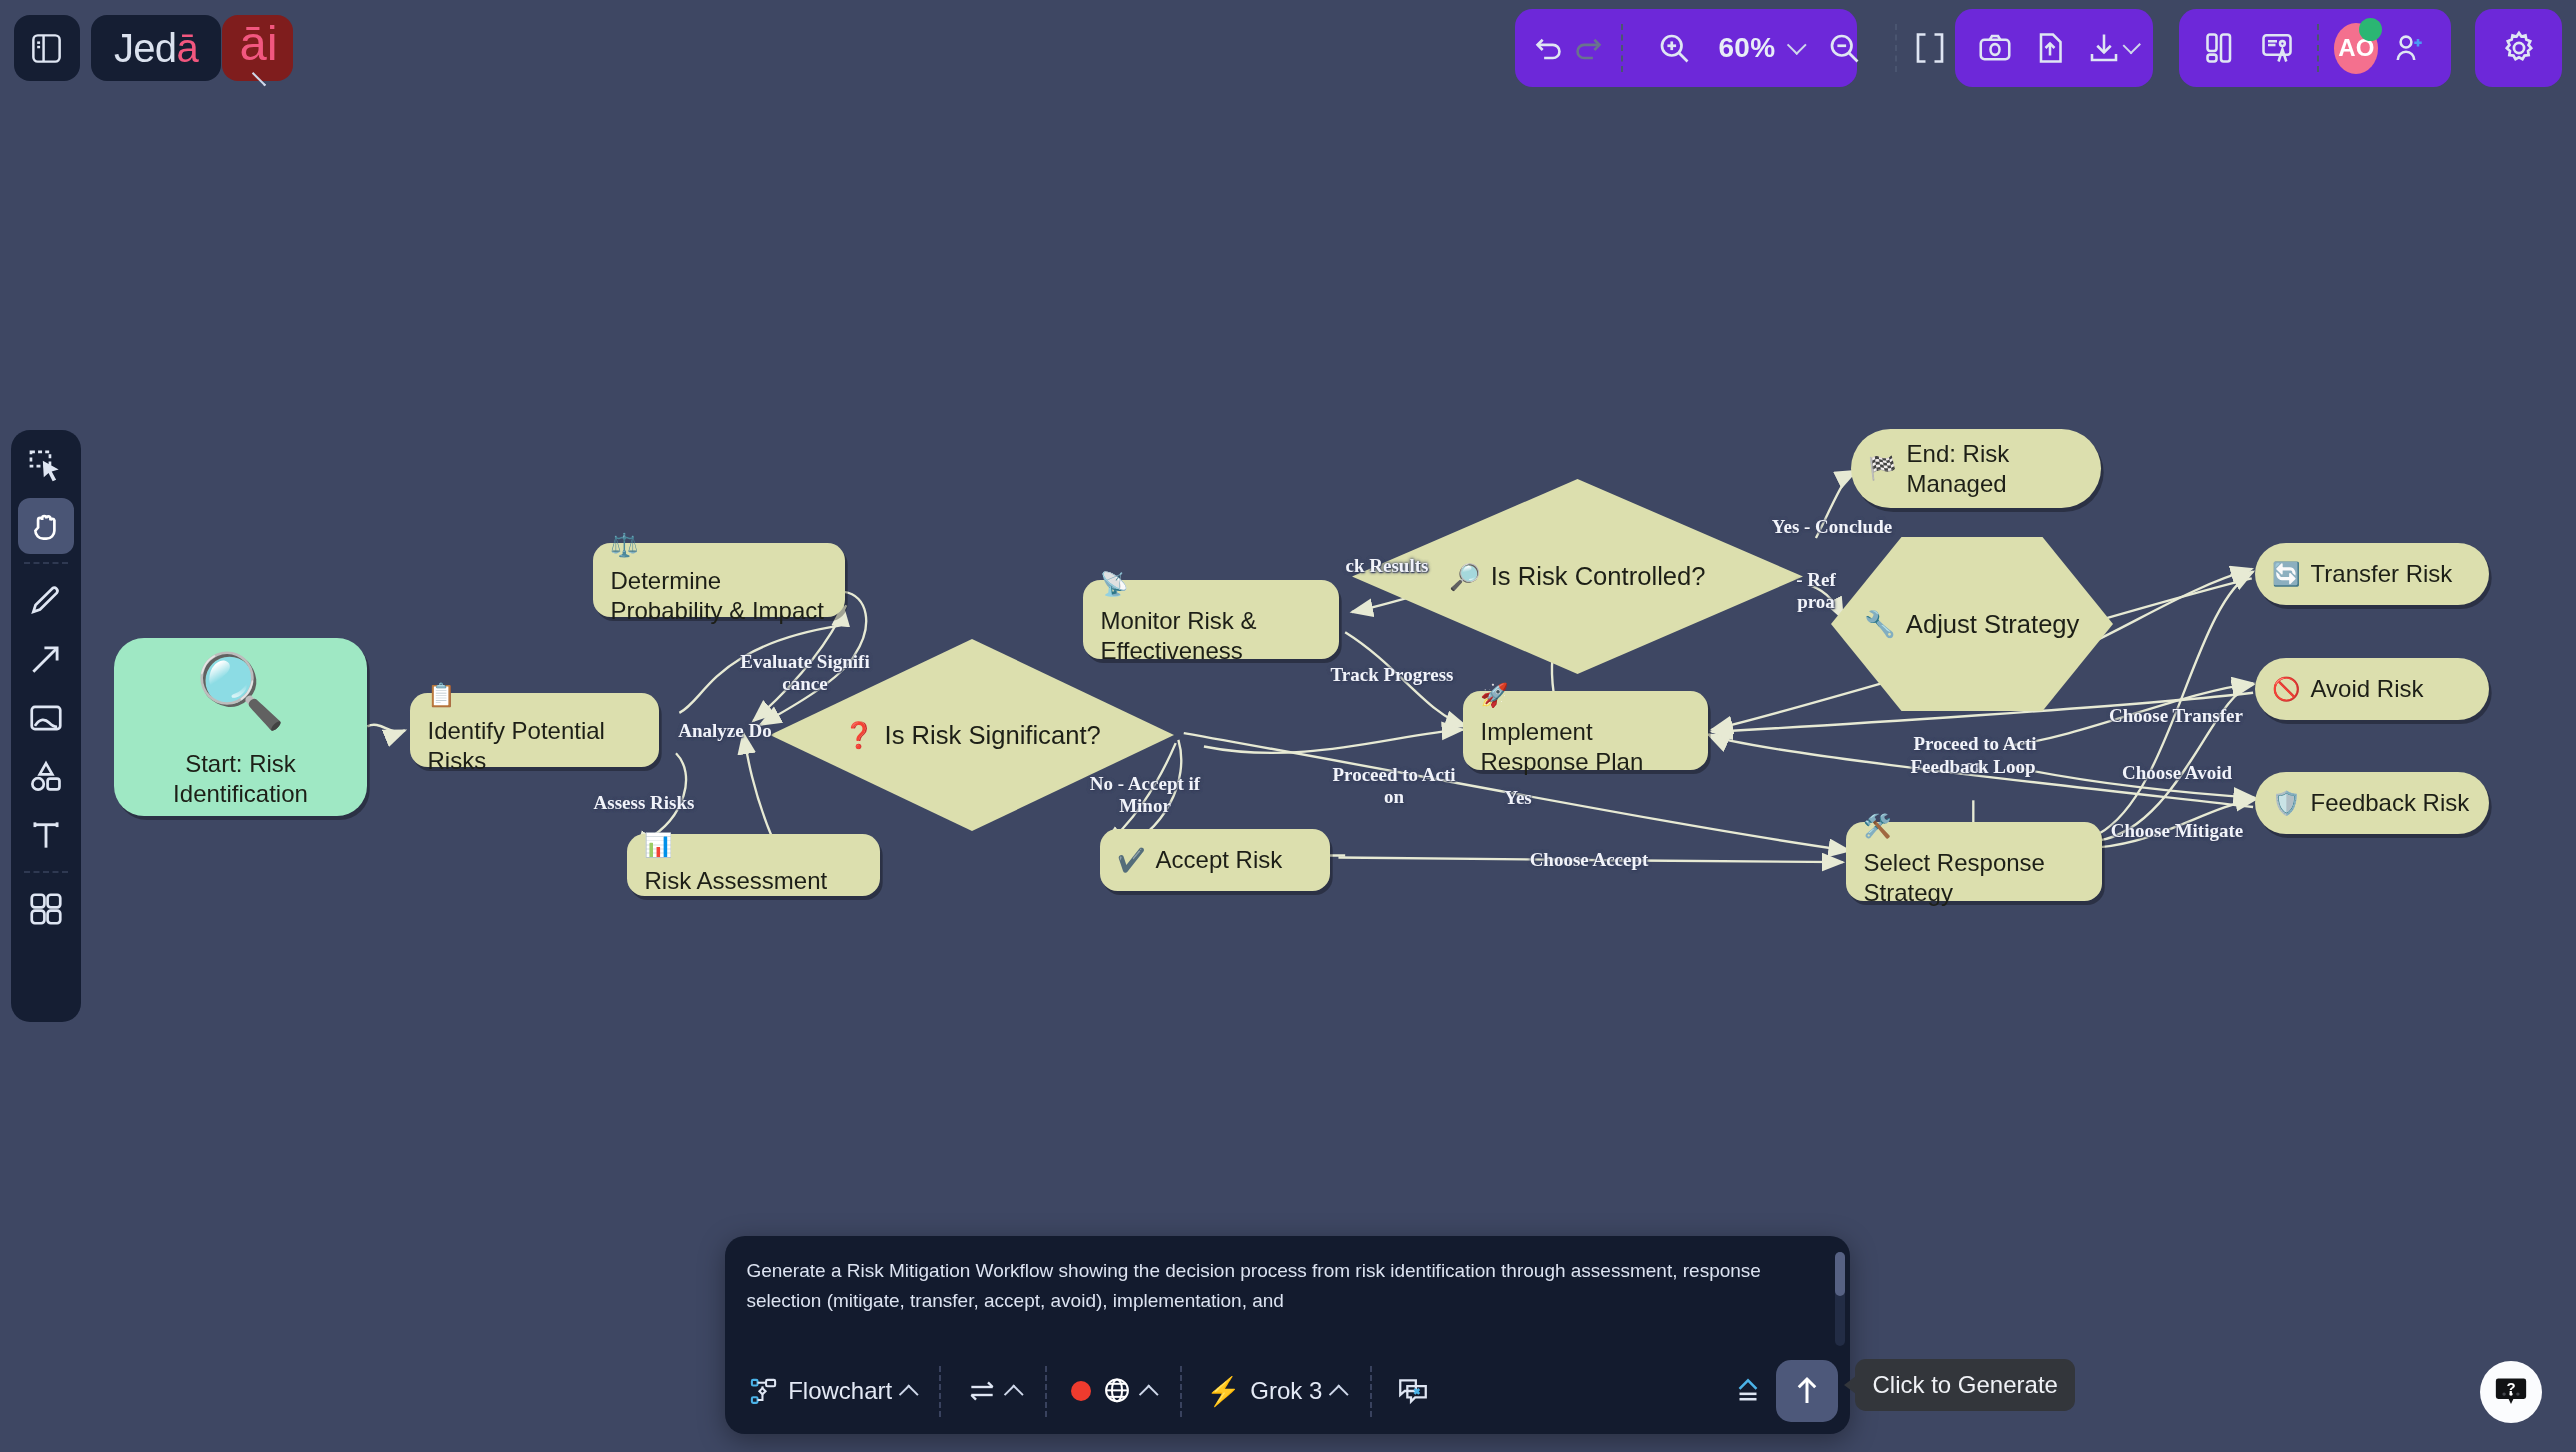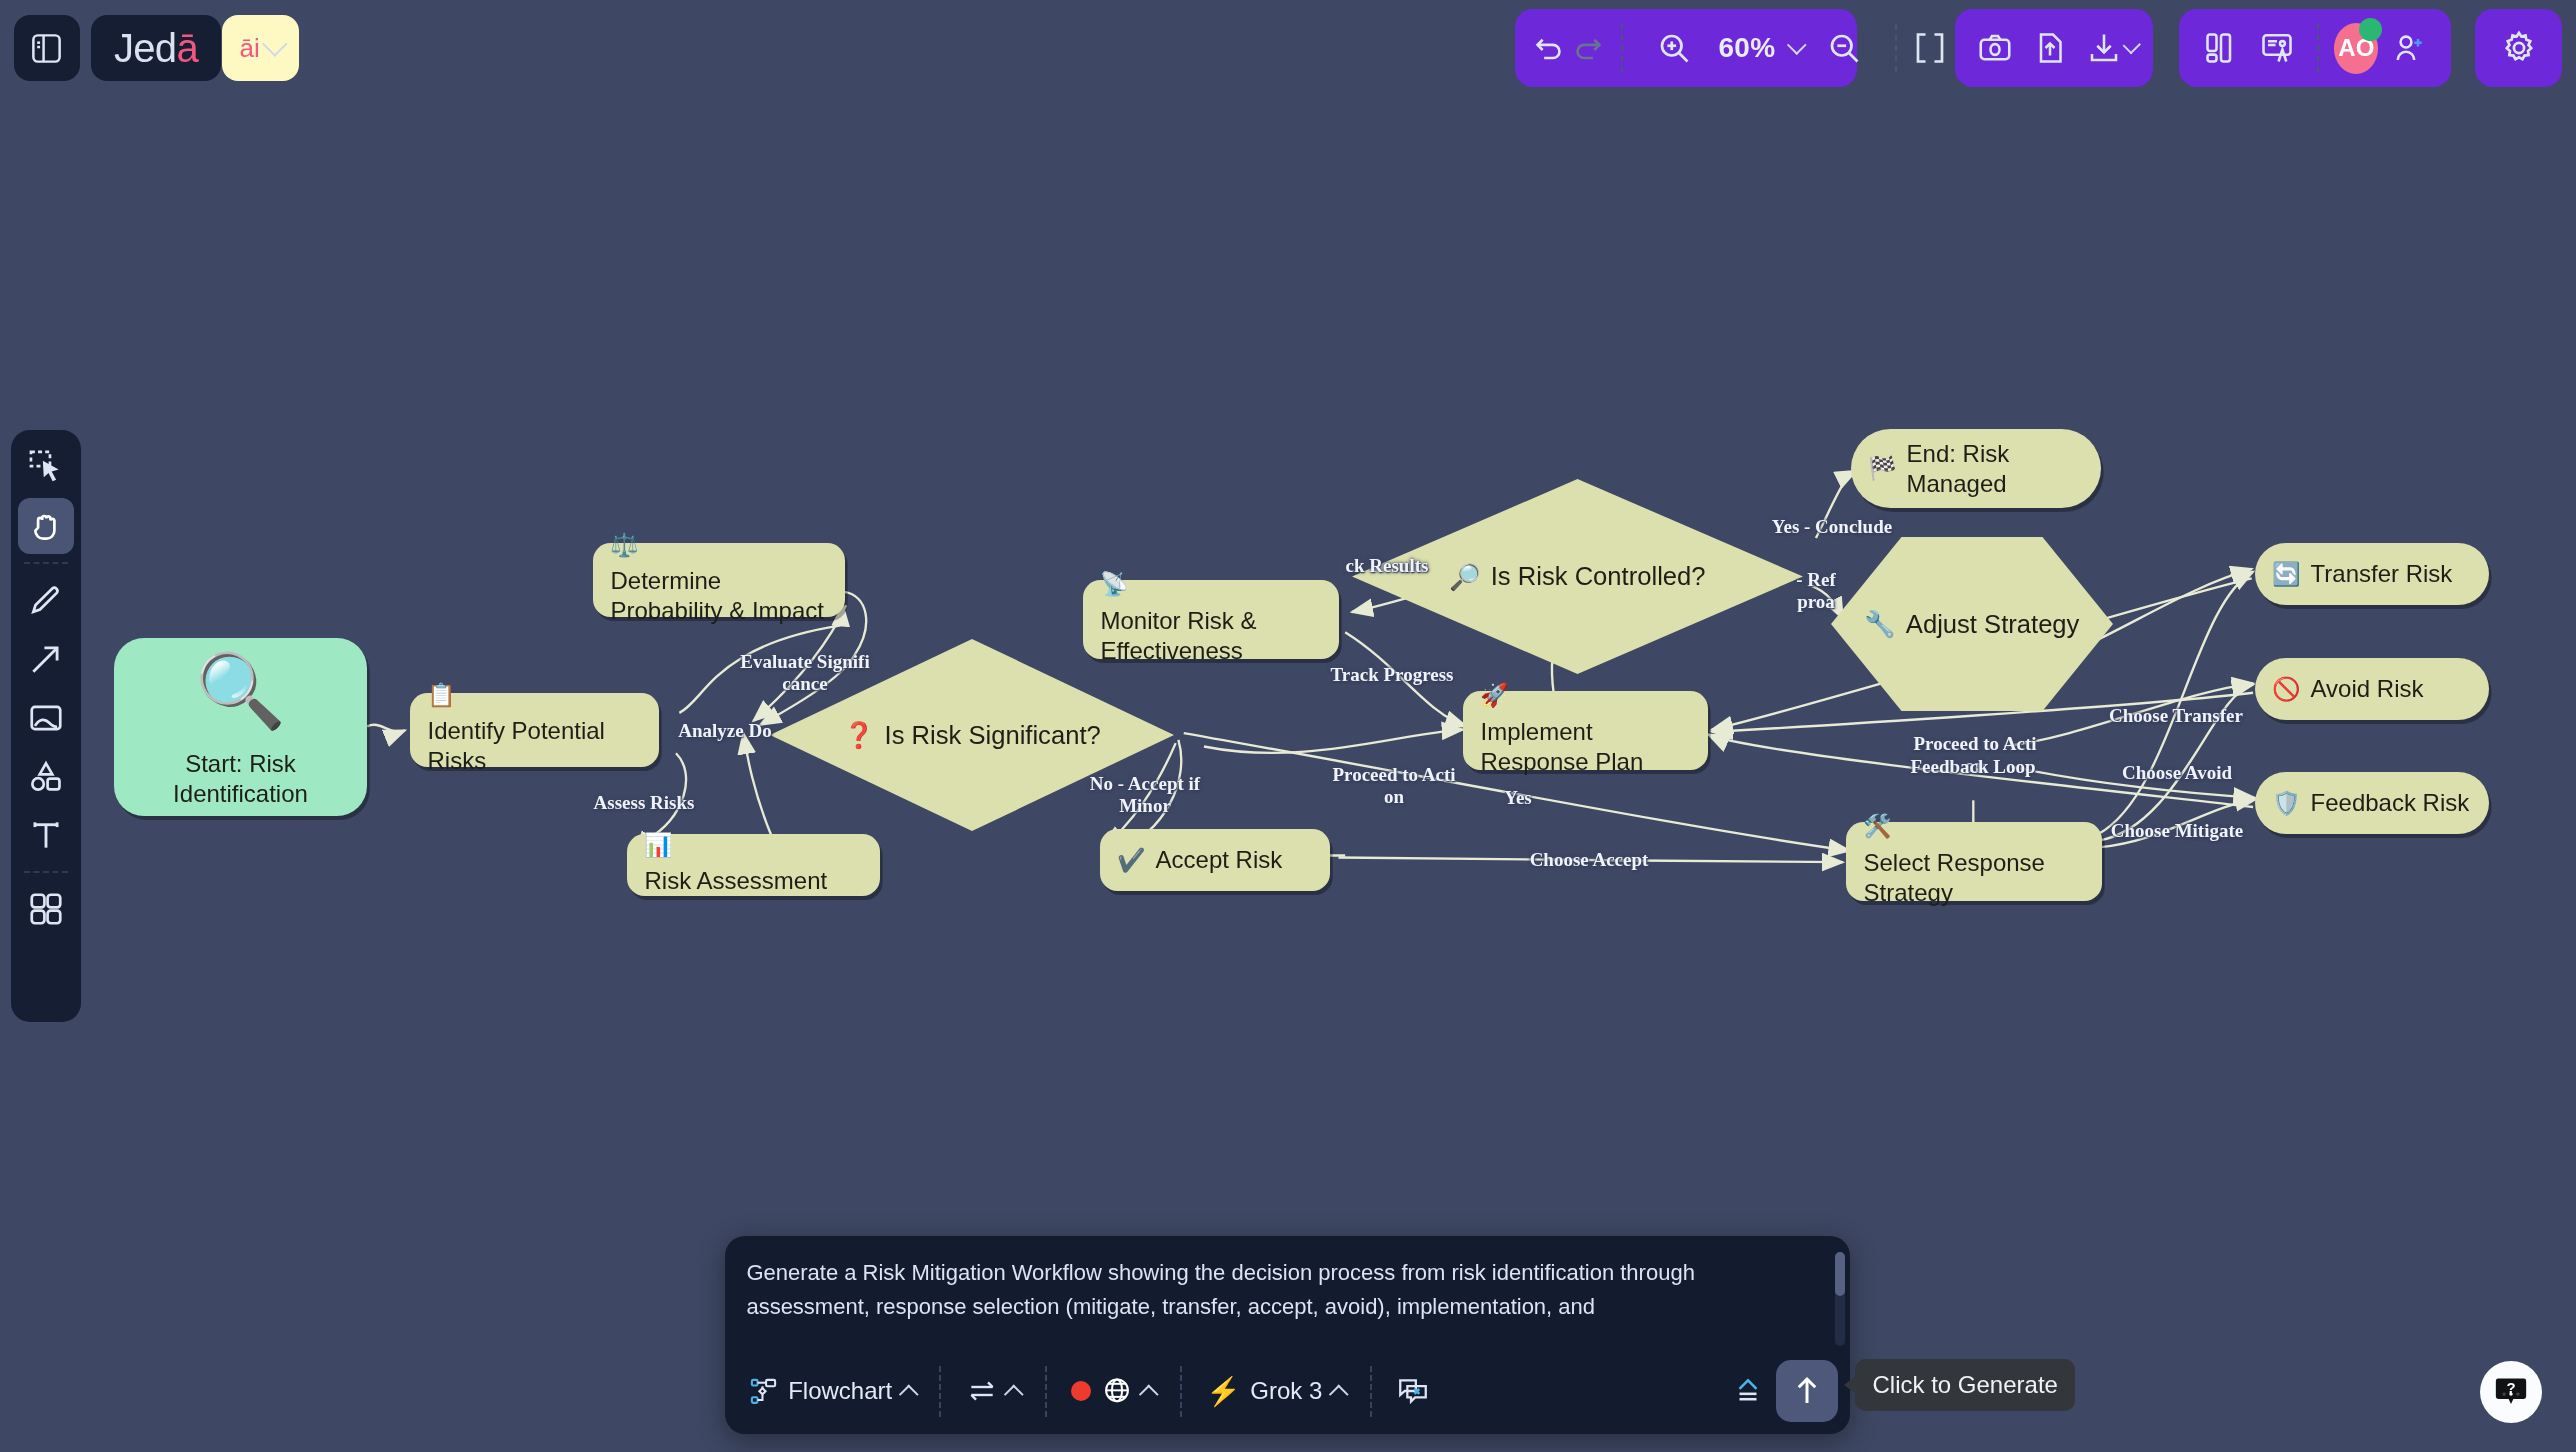--- a/index.html
+++ b/index.html
@@ -20,23 +20,23 @@
   }
   .brand {
     position: absolute; left: 91px; top: 15px; height: 66px; padding: 0 23px;
     background: #151e33; border-radius: 16px;
     display: flex; align-items: center; justify-content: center;
     font-size: 40px; font-weight: 400; color: #dbe2ef; letter-spacing: -0.7px;
   }
   .brand .accent { color: #f2577f; }
   .ai-chip {
     position: absolute; left: 222px; top: 15px; height: 66px; padding: 0 15px 0 17.5px;
-    background: #fef9c3; border-radius: 16px;
+    background: #7f1d1d; border-radius: 16px;
     display: flex; align-items: center; gap: 6.7px;
-    font-size: 26px; color: #f2577f;
+    font-size: 49px; color: #f2577f; flex-direction: column;
   }
   .chev { display:inline-block; width: 17.5px; height: 17.5px;
     border-right: 2.7px solid #cfd8ea; border-bottom: 2.7px solid #cfd8ea;
     transform: rotate(45deg); margin-bottom: 8px; }
   .chev.up { transform: rotate(-135deg); margin-bottom: 0; margin-top: 8px;}
   .chev.sm { width: 13.5px; height: 13.5px; border-width: 2px; }
 
   .tgroup {
     position: absolute; top: 9.4px; height: 78px;
     background: #6d28d9; border-radius: 17.5px;
@@ -132,21 +132,21 @@
 
   
   .promptbar {
     position: absolute; left: 725px; top: 1236px; width: 1125px; height: 198px;
     background: #131b2e; border-radius: 20px;
     box-shadow: 0 6.7px 27px rgba(0,0,0,.35);
   }
   .prompttext {
     position: absolute; left: 9.4px; top: 12px; width: 1103px; height: 98px;
     padding: 8px 17.5px 0 12px; overflow: hidden;
-    color: #dce3f1; font-size: 22px; line-height: 1.56;
+    color: #dce3f1; font-size: 19px; line-height: 1.56;
   }
   .pscroll {
     position: absolute; right: 5.4px; top: 16px; width: 9.4px; height: 94px;
     background: #222c45; border-radius: 5.4px;
   }
   .pscroll i { position:absolute; left:0; top:0; width:9.4px; height:44px; background:#566183; border-radius:5.4px; display:block;}
   .promptrow {
     position: absolute; left: 0; bottom: 0; width: 1125px; height: 86px;
     display: flex; align-items: center; padding: 0 12px;
   }

